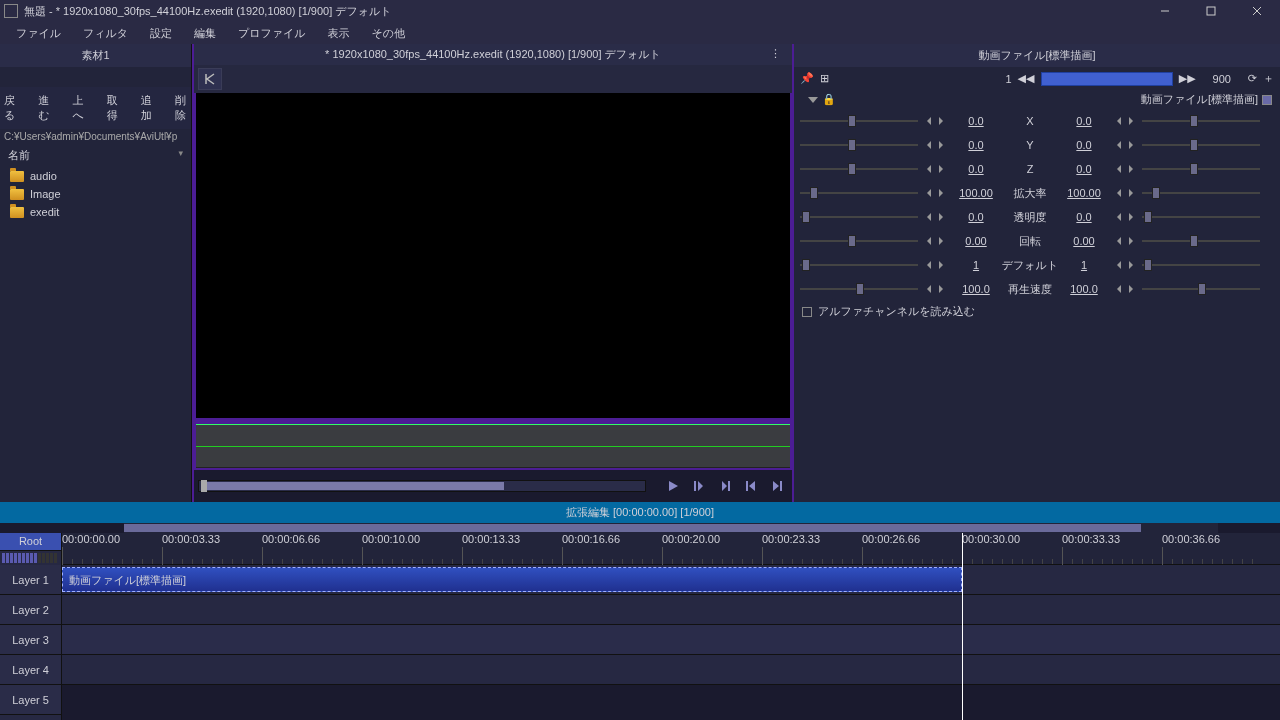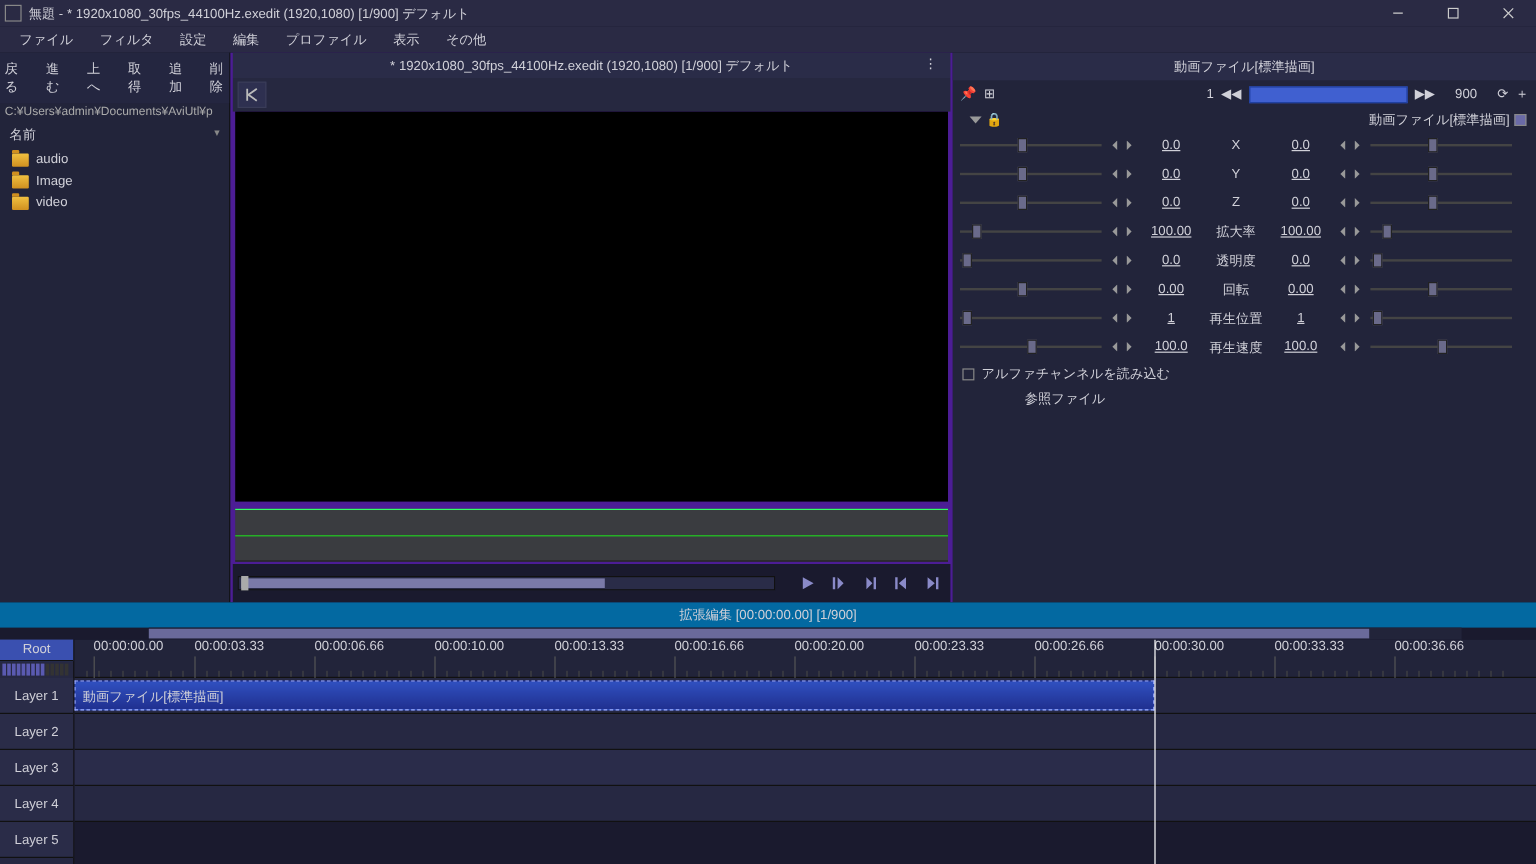--- a/index.html
+++ b/index.html
@@ -7,21 +7,21 @@
 .titlebar { height: 22px; background: #2a2a44; display: flex; align-items: center; padding-left: 4px; }
 .titlebar .icon { width: 14px; height: 14px; border: 1px solid #888; margin-right: 6px; }
 .titlebar .spacer { flex: 1; }
 .winbtn { width: 46px; height: 22px; display: flex; align-items: center; justify-content: center; }
 .winbtn svg { width: 10px; height: 10px; stroke: #ccc; stroke-width: 1; fill: none; }
 .menubar { height: 22px; background: #2a2a44; display: flex; align-items: center; padding-left: 6px; gap: 2px; }
 .menuitem { padding: 2px 10px; }
 .main { flex: 0 0 458px; display: flex; background: #1a1a2e; }
 .sidebar { width: 192px; background: #22243a; display: flex; flex-direction: column; border-right: 1px solid #111; }
 .sidebar-title { text-align: center; padding: 4px; background: #2a2c48; }
-.sidebar-nav { display: flex; gap: 18px; padding: 4px 2px; background: #242640; }
+.sidebar-nav { display: flex; gap: 18px; padding: 4px 2px; background: #242640; margin-top: 20px; }
 .sidebar-nav span { padding: 2px 2px; }
 .sidebar-path { padding: 2px 4px; font-size: 10px; color: #aaa; overflow: hidden; white-space: nowrap; }
 .sidebar-header { padding: 4px 8px; display: flex; justify-content: space-between; }
 .sidebar-header .dd { color: #888; font-size: 9px; }
 .folder-row { display: flex; align-items: center; padding: 3px 10px; gap: 6px; }
 .folder-icon { width: 14px; height: 11px; background: linear-gradient(#f0c040,#d09020); border-radius: 1px; position: relative; }
 .folder-icon::before { content: ""; position: absolute; top: -3px; left: 0; width: 6px; height: 3px; background: #d09020; border-radius: 1px 1px 0 0; }
 
 .center { flex: 1; background: #4c1d95; display: flex; flex-direction: column; padding: 0 2px; }
 .preview-title { text-align: center; padding: 3px; background: #2a2c48; position: relative; }
@@ -117,20 +117,21 @@
   <span class="menuitem">設定</span>
   <span class="menuitem">編集</span>
   <span class="menuitem">プロファイル</span>
   <span class="menuitem">表示</span>
   <span class="menuitem">その他</span>
 </div>
 
 <div class="main">
 
   <div class="sidebar">
+    <div class="sidebar-title">素材1</div>
     <div class="sidebar-nav">
       <span>戻る</span>
       <span>進む</span>
       <span>上へ</span>
       <span>取得</span>
       <span>追加</span>
       <span>削除</span>
     </div>
     <div class="sidebar-path">C:¥Users¥admin¥Documents¥AviUtl¥p</div>
     <div class="sidebar-header">
@@ -140,21 +141,21 @@
     <div class="folder-row">
         <div class="folder-icon"></div>
         <span>audio</span>
       </div>
     <div class="folder-row">
         <div class="folder-icon"></div>
         <span>Image</span>
       </div>
     <div class="folder-row">
         <div class="folder-icon"></div>
-        <span>video</span>
+        <span>exedit</span>
       </div>
   </div>
 
   <div class="center">
     <div class="preview-title">
       <span>* 1920x1080_30fps_44100Hz.exedit (1920,1080)  [1/900]  デフォルト</span>
       <span class="dots">⋮</span>
     </div>
     <div class="preview-toolbar">
       <div class="preview-tb-btn">
@@ -451,21 +452,21 @@
                 <path d="M5 0 L1 4 L5 8"></path>
               </svg>
             </div>
             <div class="arr">
               <svg>
                 <path d="M1 0 L5 4 L1 8"></path>
               </svg>
             </div>
           </div>
           <div class="pval">1</div>
-          <div class="plabel">再生位置</div>
+          <div class="plabel">デフォルト</div>
           <div class="pval">1</div>
           <div class="arrows">
             <div class="arr">
               <svg>
                 <path d="M5 0 L1 4 L5 8"></path>
               </svg>
             </div>
             <div class="arr">
               <svg>
                 <path d="M1 0 L5 4 L1 8"></path>
@@ -511,23 +512,20 @@
           </div>
           <div class="slider">
             <div class="slider-track"></div>
             <div class="slider-thumb" style="left:56px"></div>
           </div>
         </div>
       </div>
     <div class="check-row">
         <div class="chkbox"></div>
         <span>アルファチャンネルを読み込む</span>
-      </div>
-    <div class="check-row" style="padding-left:60px">
-        <span>参照ファイル</span>
       </div>
   </div>
 </div>
 
 <div class="timeline">
   <div class="tl-title">拡張編集 [00:00:00.00] [1/900]</div>
   <div style="display:flex">
     <div style="width:62px"></div>
     <div class="tl-scroll" style="flex:1">
       <div class="tl-scroll-thumb" style="width:93%"></div>
@@ -553,21 +551,21 @@
           <div class="off"></div>
       </div>
       <div class="tl-layer-label">Layer 1</div>
       <div class="tl-layer-label">Layer 2</div>
       <div class="tl-layer-label">Layer 3</div>
       <div class="tl-layer-label">Layer 4</div>
       <div class="tl-layer-label">Layer 5</div>
     </div>
     <div class="tl-right">
       <div class="tl-ruler" id="ruler">
-          <div class="tl-tick" style="left: 16px;"><span>00:00:00.00</span><div class="line"></div></div>
+          <div class="tl-tick" style="left: 0px;"><span>00:00:00.00</span><div class="line"></div></div>
           <div style="position: absolute; bottom: 0px; width: 1px; height: 5px; background: rgb(68, 68, 68); left: 10px;"></div>
           <div style="position: absolute; bottom: 0px; width: 1px; height: 5px; background: rgb(68, 68, 68); left: 20px;"></div>
           <div style="position: absolute; bottom: 0px; width: 1px; height: 5px; background: rgb(68, 68, 68); left: 30px;"></div>
           <div style="position: absolute; bottom: 0px; width: 1px; height: 5px; background: rgb(68, 68, 68); left: 40px;"></div>
           <div style="position: absolute; bottom: 0px; width: 1px; height: 5px; background: rgb(68, 68, 68); left: 50px;"></div>
           <div style="position: absolute; bottom: 0px; width: 1px; height: 5px; background: rgb(68, 68, 68); left: 60px;"></div>
           <div style="position: absolute; bottom: 0px; width: 1px; height: 5px; background: rgb(68, 68, 68); left: 70px;"></div>
           <div style="position: absolute; bottom: 0px; width: 1px; height: 5px; background: rgb(68, 68, 68); left: 80px;"></div>
           <div style="position: absolute; bottom: 0px; width: 1px; height: 5px; background: rgb(68, 68, 68); left: 90px;"></div>
           <div class="tl-tick" style="left: 100px;"><span>00:00:03.33</span><div class="line"></div></div>

